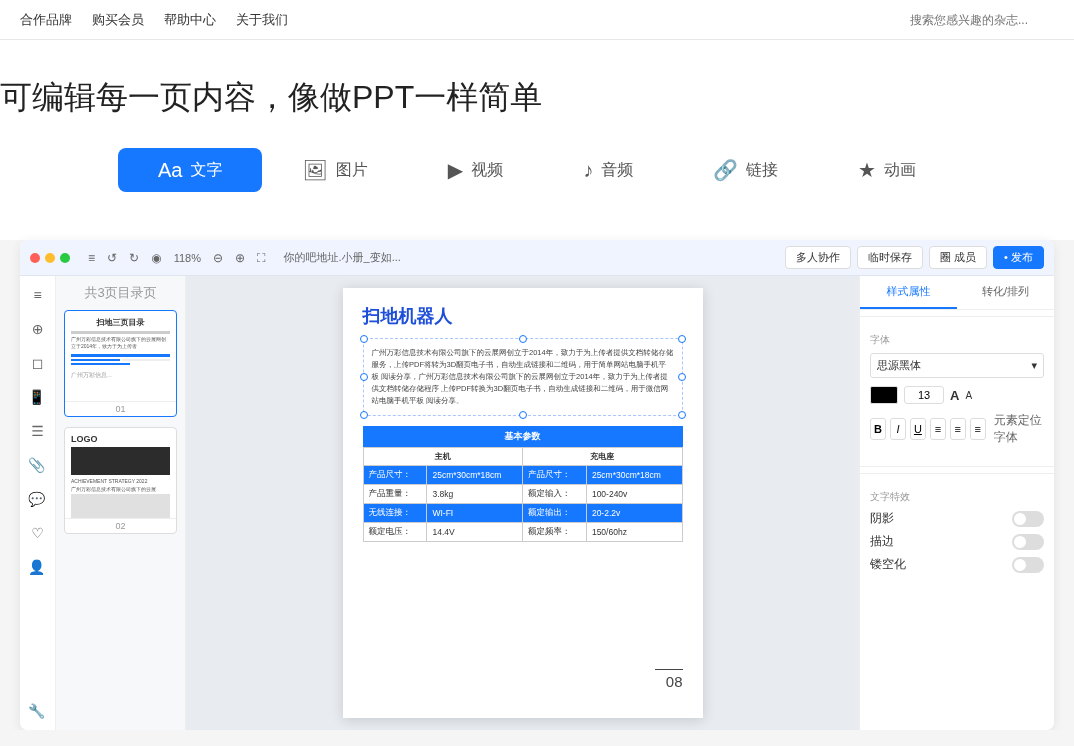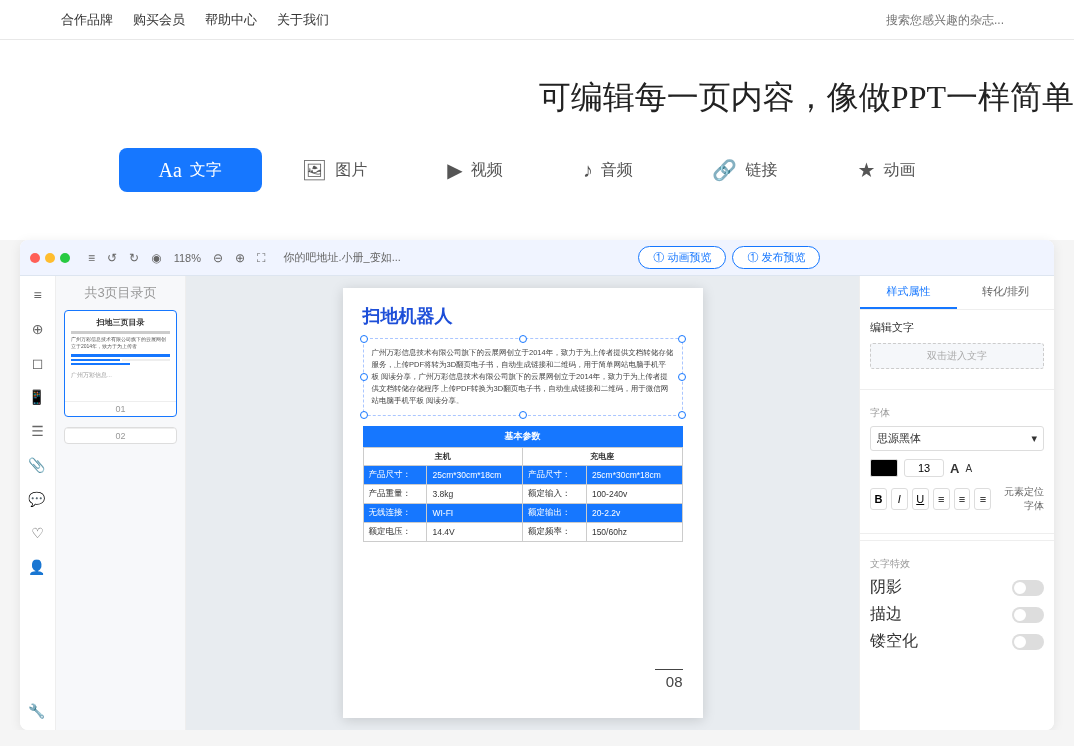--- a/index.html
+++ b/index.html
@@ -4,30 +4,30 @@
   <style>
     * { box-sizing: border-box; margin: 0; padding: 0; }
     body { font-family: 'Microsoft YaHei', Arial, sans-serif; background: #f5f5f5; font-size: 13px; color: #333; }
 
     
     .top-nav {
       display: flex; align-items: center; background: #fff;
       border-bottom: 1px solid #e8e8e8; padding: 0 20px; height: 40px;
       position: relative;
     }
-    .top-nav-links { display: flex; gap: 20px; margin-left: 41px; }
+    .top-nav-links { display: flex; gap: 20px; }
     .top-nav-links span { font-size: 13px; color: #333; cursor: pointer; }
     .top-nav-search {
-      position: absolute; right: 28px; top: 50%; transform: translateY(-50%);
+      position: absolute; right: 4px; top: 50%; transform: translateY(-50%);
       border: none; outline: none; color: #999; font-size: 12px; width: 160px;
       background: transparent;
     }
 
     
-    .hero { text-align: right; padding: 36px 0 24px; background: #fff; font-family: Liberation Serif, serif; }
+    .hero { text-align: left; padding: 36px 0 24px; background: #fff; }
     .hero-title { font-size: 32px; font-weight: 500; color: #222; margin-bottom: 28px; }
 
     
     .feature-tabs {
       display: flex; justify-content: center; gap: 0; background: #fff;
       padding-bottom: 24px;
     }
     .feature-tab {
       display: flex; align-items: center; gap: 8px;
       padding: 10px 40px; border-radius: 6px; cursor: pointer;
@@ -163,35 +163,35 @@
     .color-row { display: flex; align-items: center; gap: 6px; margin-bottom: 8px; }
     .color-swatch { width: 28px; height: 18px; background: #000; border-radius: 2px; border: 1px solid #ddd; }
     .size-input { width: 40px; border: 1px solid #ddd; border-radius: 3px; padding: 2px 4px; font-size: 11px; text-align: center; }
     .letter-size { font-size: 11px; color: #333; }
     .format-row { display: flex; gap: 4px; margin-bottom: 8px; align-items: center; }
     .fmt-btn {
       width: 22px; height: 22px; border: 1px solid #ddd; border-radius: 3px;
       display: flex; align-items: center; justify-content: center;
       font-size: 11px; cursor: pointer; background: #fff;
     }
-    .fmt-more { font-size: 10px; color: #666; margin-left: 4px; text-align: right; }
+    .fmt-more { font-size: 12px; color: #666; margin-left: 4px; }
     .divider { height: 1px; background: #eee; margin: 6px 0; }
     .slider-row { display: flex; align-items: center; gap: 6px; margin-bottom: 6px; }
     .slider-label { font-size: 10px; color: #666; width: 40px; }
     .slider-track {
       flex: 1; height: 3px; background: #ddd; border-radius: 2px; position: relative;
     }
     .slider-fill { height: 100%; background: #1677ff; border-radius: 2px; }
     .slider-thumb {
       position: absolute; top: -5px; width: 13px; height: 13px;
       background: #fff; border: 2px solid #1677ff; border-radius: 50%;
     }
     .slider-value { font-size: 10px; color: #666; width: 24px; text-align: right; }
     .effect-row { display: flex; align-items: center; justify-content: space-between; margin-bottom: 6px; }
-    .effect-label { font-size: 16px; color: #333; }
+    .effect-label { font-size: 12px; color: #333; }
     .toggle {
       width: 32px; height: 16px; background: #ddd; border-radius: 8px;
       position: relative; cursor: pointer;
     }
     .toggle-thumb {
       position: absolute; top: 2px; left: 2px; width: 12px; height: 12px;
       background: #fff; border-radius: 50%;
     }
 
     
@@ -270,23 +270,33 @@
       <button class="toolbar-btn">≡</button>
       <button class="toolbar-btn">↺</button>
       <button class="toolbar-btn">↻</button>
       <button class="toolbar-btn">◉</button>
       <span class="toolbar-zoom">118%</span>
       <button class="toolbar-btn">⊖</button>
       <button class="toolbar-btn">⊕</button>
       <button class="toolbar-btn">⛶</button>
     </div>
     <span class="toolbar-filename">你的吧地址.小册_变如...</span>
-    <div class="toolbar-center-btns">
-      <button class="toolbar-center-btn outline">① 动画预览</button>
-      <button class="toolbar-center-btn outline">① 发布预览</button>
+    <div class="toolbar-right">
+      <button class="toolbar-right-btn">
+        <span>多人协作</span>
+      </button>
+      <button class="toolbar-right-btn">
+        <span>临时保存</span>
+      </button>
+      <button class="toolbar-right-btn">
+        <span>圈 成员</span>
+      </button>
+      <button class="toolbar-right-btn blue-btn">
+        <span>• 发布</span>
+      </button>
     </div>
   </div>
 
   <div class="editor-body">
 
     <div class="editor-left-sidebar">
       <div class="sidebar-icon">≡</div>
       <div class="sidebar-icon">⊕</div>
       <div class="sidebar-icon">◻</div>
       <div class="sidebar-icon">📱</div>
@@ -313,20 +323,28 @@
               <div style="flex:1;background:#eee;height:2px;"></div>
             </div>
             <div style="background:#1677ff;height:2px;width:60%;margin-top:2px;"></div>
           </div>
           <div style="font-size:6px;color:#999;margin-top:6px;">广州万彩信息...</div>
         </div>
         <div class="page-num">01</div>
       </div>
 
       <div class="page-thumb">
+        <div class="page-thumb-inner">
+          <div class="thumb-logo">LOGO</div>
+          <div class="thumb-dark"></div>
+          <div style="font-size:5px;color:#555;">ACHIEVEMENT STRATEGY 2022</div>
+          <div style="font-size:5px;color:#555;margin-top:2px;">广州万彩信息技术有限公司旗下的云展</div>
+          <div class="thumb-img-placeholder"></div>
+
+        </div>
         <div class="page-num">02</div>
       </div>
 
     </div>
 
     <div class="canvas-area">
       <div class="canvas-page">
 
         <div class="canvas-heading">扫地机器人</div>
 
@@ -387,24 +405,20 @@
 
       </div>
     </div>
 
     <div class="right-panel">
       <div class="right-panel-tabs">
         <div class="right-panel-tab active">样式属性</div>
         <div class="right-panel-tab">转化/排列</div>
       </div>
 
-      <div class="right-panel-section">
-        <div class="section-title">编辑文字</div>
-        <div style="background:#f5f7fa;border:1px dashed #ccc;border-radius:3px;padding:5px 8px;font-size:10px;color:#aaa;margin-bottom:8px;text-align:center;">双击进入文字</div>
-      </div>
 
       <div class="divider"></div>
 
       <div class="right-panel-section">
         <div class="section-label">字体</div>
         <div class="font-selector">
           <span>思源黑体</span>
           <span>▾</span>
         </div>
 

